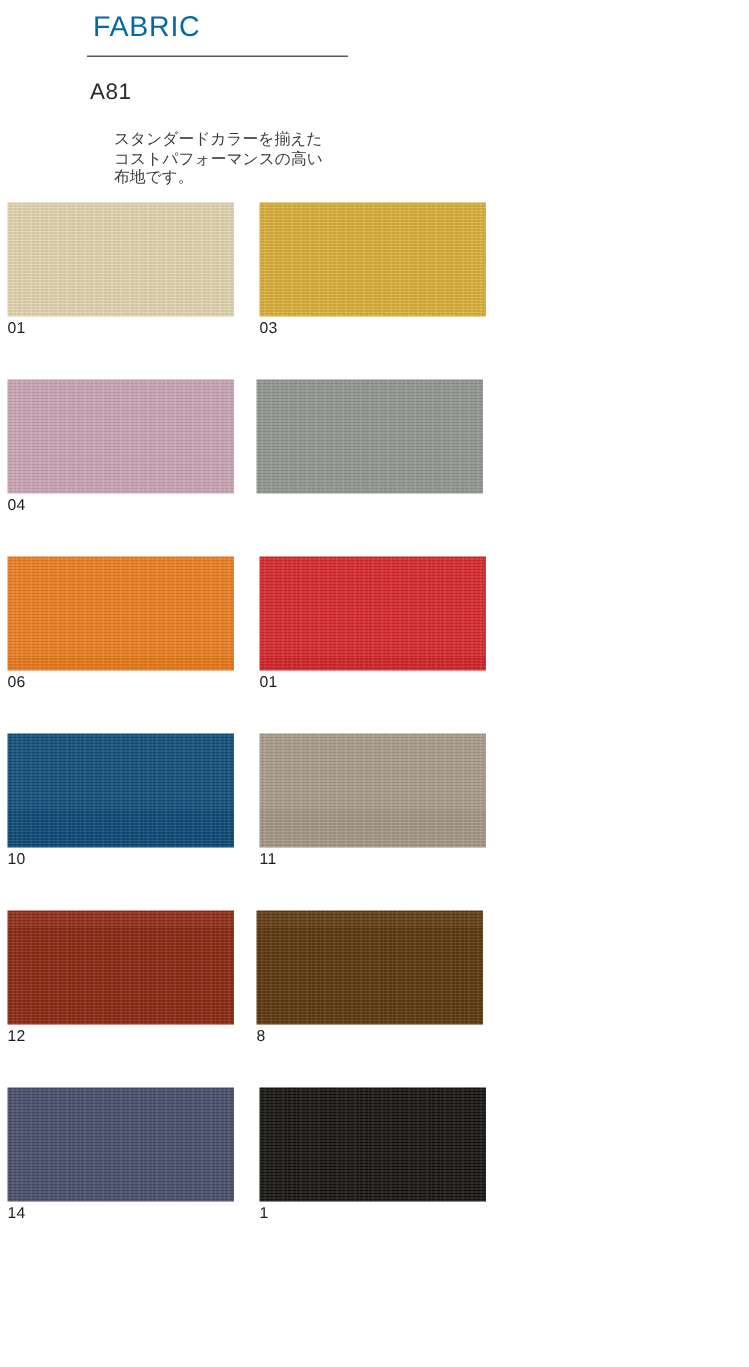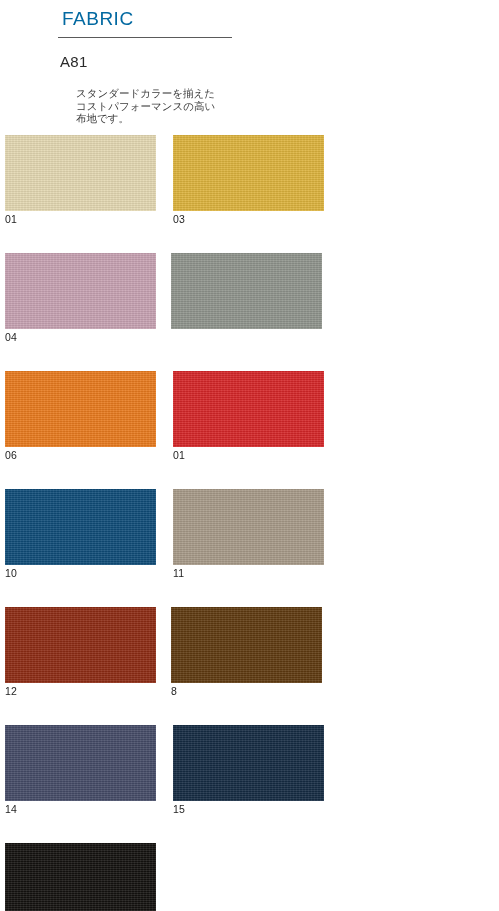--- a/index.html
+++ b/index.html
@@ -180,22 +180,18 @@
       </div>
       <div class="swatch-cell">
         <div class="swatch-chip" style="background-color: rgb(95, 58, 16);"></div>
         <span class="swatch-label">8</span>
       </div>
       <div class="swatch-cell">
         <div class="swatch-chip" style="background-color: rgb(69, 75, 103);"></div>
         <span class="swatch-label">14</span>
       </div>
       <div class="swatch-cell">
-        <div class="swatch-chip" style="background-color: rgb(21, 43, 67);"></div>
-        <span class="swatch-label">15</span>
-      </div>
-      <div class="swatch-cell">
         <div class="swatch-chip" style="background-color: rgb(20, 18, 15);"></div>
         <span class="swatch-label">1</span>
       </div>
     </div>
 
 </div>
 
 </body></html>

